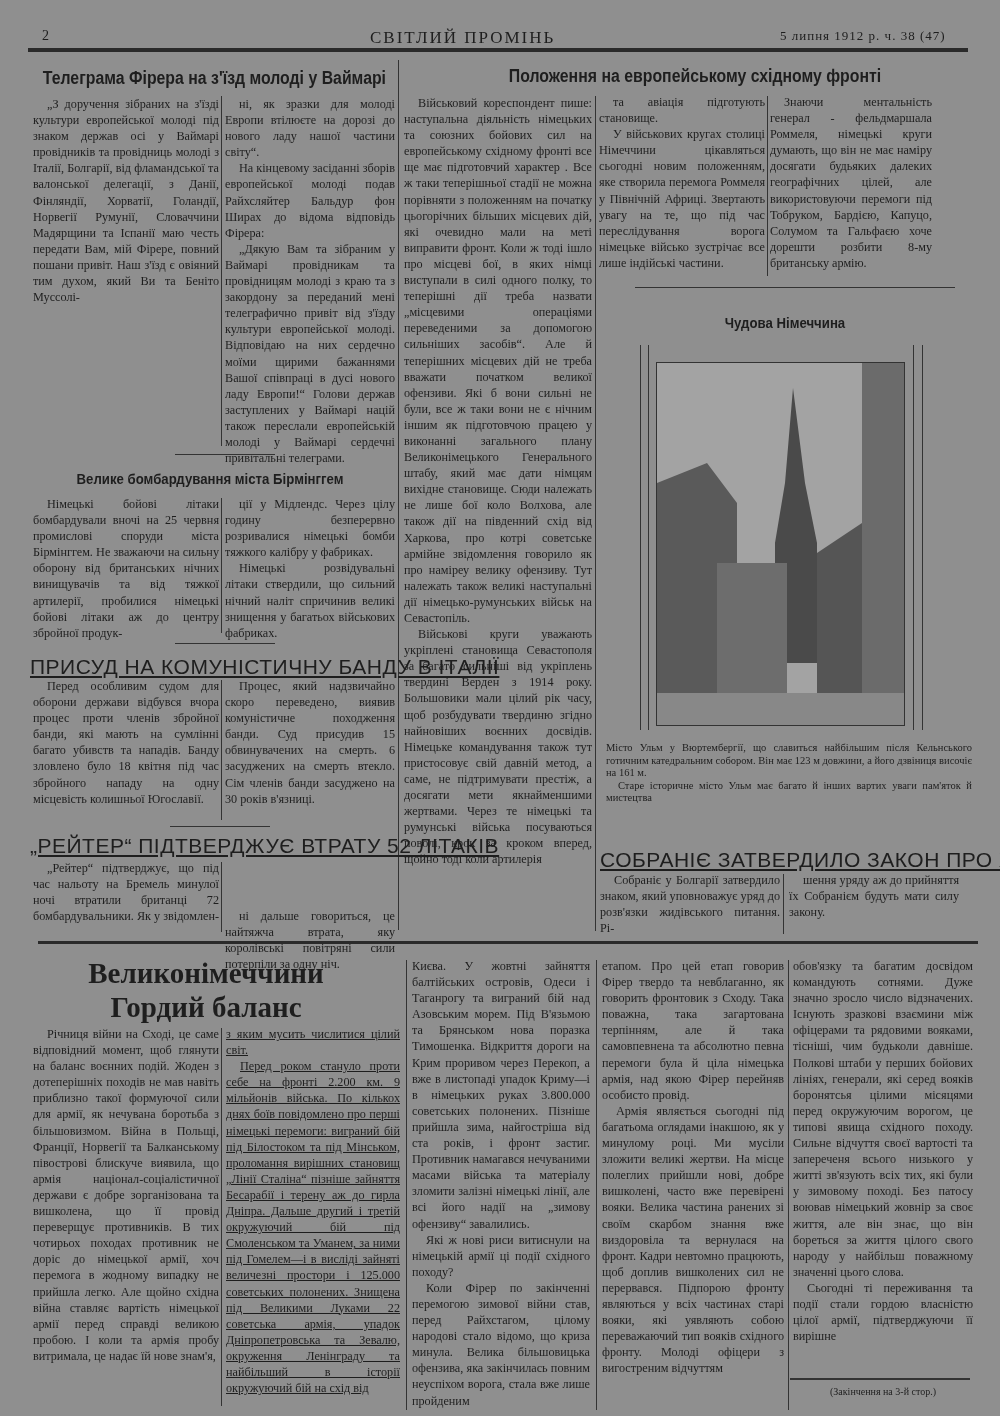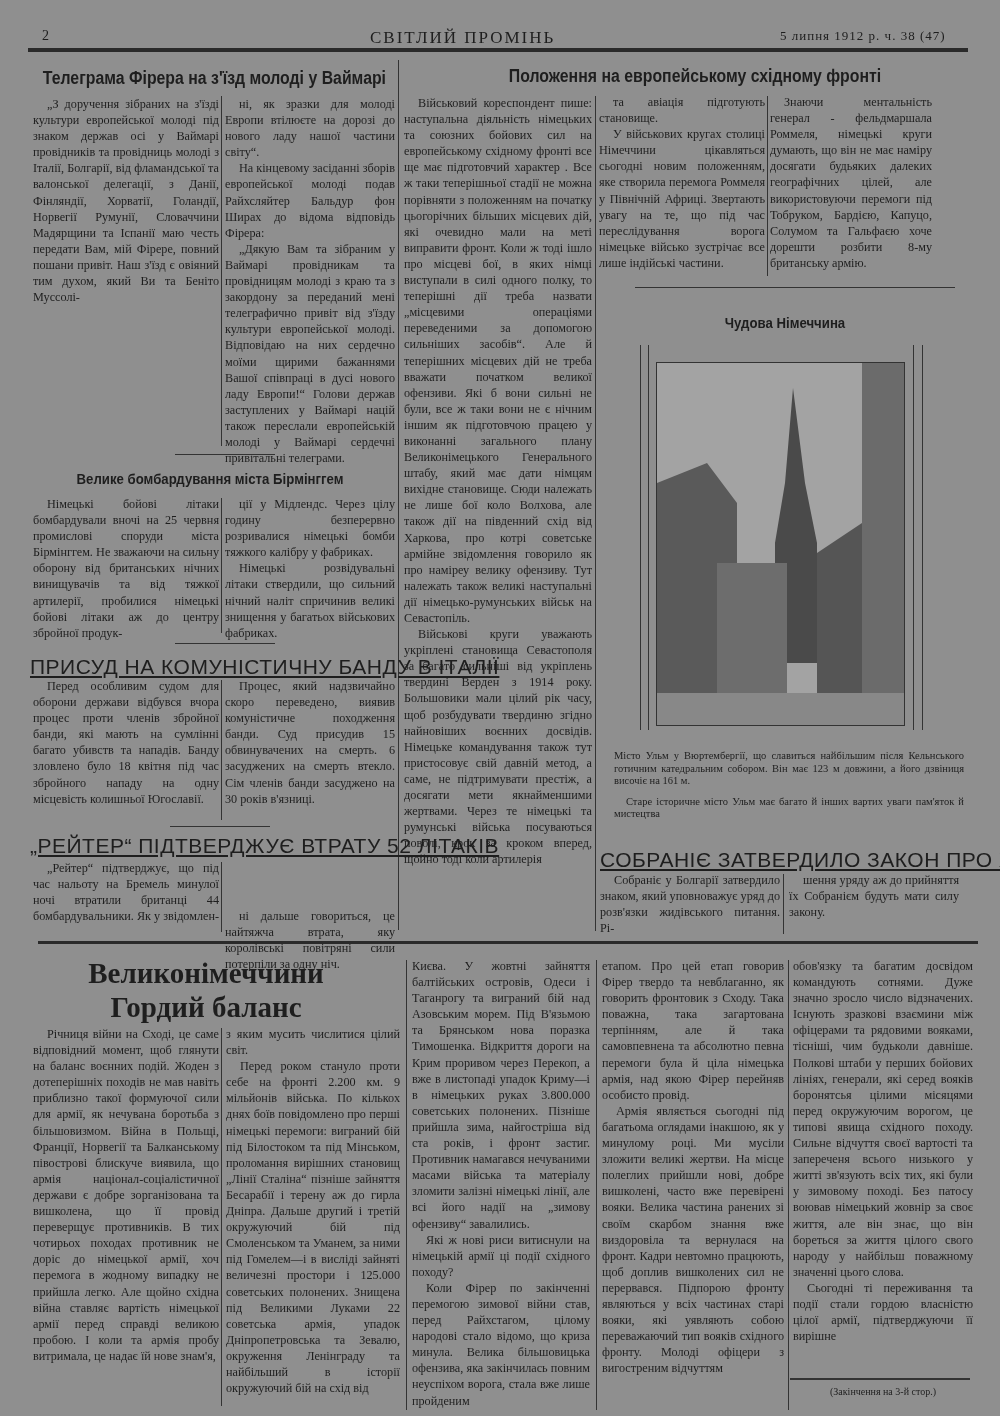--- a/index.html
+++ b/index.html
@@ -9,21 +9,21 @@
   .rule{background:#2a2a2a;height:4px;}
   .thin{background:#333;height:1px;}
   .vline{background:#333;width:1px;}
   .hl{font-family:"Liberation Sans",sans-serif;font-weight:bold;font-size:17px;text-align:center;transform:scaleX(0.88);transform-origin:center;white-space:nowrap;}
   .hl2{font-family:"Liberation Sans",sans-serif;font-size:21px;text-align:left;white-space:nowrap;letter-spacing:0.5px;text-decoration:underline;}
   .col{font-size:12.2px;line-height:16.1px;text-align:justify;}
   .col p{margin:0;text-indent:14px;}
   .big{font-family:"Liberation Serif",serif;font-weight:bold;font-size:29px;line-height:34px;text-align:center;}
   .photo{background:linear-gradient(160deg,#a9a9a9 0%,#7c7c7c 35%,#5e5e5e 60%,#9a9a9a 100%);border:1px solid #333;overflow:hidden;}
   .caption{font-size:10.5px;line-height:12.5px;text-align:justify;}
-  .caption p{margin:8px;}
+  .caption p{margin:0;}
 </style>
 </head>
 <body>
 
 <div class="abs mast" style="left:42px;">2</div>
 <div class="abs mast" style="left:370px;font-size:17px;letter-spacing:2px;">СВІТЛИЙ ПРОМІНЬ</div>
 <div class="abs mast" style="left:780px;font-size:13px;">5 липня 1912 р. ч. 38 (47)</div>
 <div class="abs rule" style="left:28px;top:48px;width:940px;"></div>
 
 <div class="abs hl" style="left:20px;top:68px;width:380px;font-size:18px;">Телеграма Фірера на з'їзд молоді у Ваймарі</div>
@@ -58,21 +58,21 @@
 </div>
 <div class="abs vline" style="left:221px;top:680px;height:140px;"></div>
 <div class="abs col" style="left:225px;top:678px;width:170px;">
   <p>Процес, який надзвичайно скоро переведено, виявив комуністичне походження банди. Суд присудив 15 обвинувачених на смерть. 6 засуджених на смерть втекло. Сім членів банди засуджено на 30 років в'язниці.</p>
 </div>
 
 <div class="abs thin" style="left:170px;top:826px;width:100px;"></div>
 
 <div class="abs hl2" style="left:30px;top:834px;width:370px;">„РЕЙТЕР“ ПІДТВЕРДЖУЄ ВТРАТУ 52 ЛІТАКІВ</div>
 <div class="abs col" style="left:33px;top:860px;width:186px;">
-  <p>„Рейтер“ підтверджує, що під час нальоту на Бремель минулої ночі втратили британці 44 бомбардувальники. Як у звідомлен-</p>
+  <p>„Рейтер“ підтверджує, що під час нальоту на Бремель минулої ночі втратили британці 72 бомбардувальники. Як у звідомлен-</p>
 </div>
 <div class="abs vline" style="left:221px;top:862px;height:70px;"></div>
 <div class="abs col" style="left:225px;top:908px;width:170px;">
   <p>ні дальше говориться, це найтяжча втрата, яку королівські повітряні сили потерпіли за одну ніч.</p>
 </div>
 
 <div class="abs hl" style="left:410px;top:66px;width:570px;font-size:18px;">Положення на европейському східному фронті</div>
 <div class="abs col" style="left:404px;top:95px;width:188px;">
   <p>Військовий кореспондент пише: наступальна діяльність німецьких та союзних бойових сил на европейському східному фронті все ще має підготовчий характер . Все ж таки теперішньої стадії не можна порівняти з положенням на початку цьогорічних більших місцевих дій, які очевидно мали на меті виправити фронт. Коли ж тоді ішло про місцеві бої, в яких німці виступали в силі одного полку, то теперішні дії треба назвати „місцевими операціями переведеними за допомогою сильніших засобів“. Але й теперішних місцевих дій не треба вважати початком великої офензиви. Які б вони сильні не були, все ж таки вони не є нічним іншим як підготовчою працею у виконанні загального плану Великонімецького Генерального штабу, який має дати німцям вихідне становище. Сюди належать не лише бої коло Волхова, але також дії на південний схід від Харкова, про котрі советське армійне звідомлення говорило як про наміреу велику офензиву. Тут належать також великі наступальні дії німецько-румунських військ на Севастопіль.</p>
   <p>Військові круги уважають укріплені становища Севастополя за багато сильніші від укріплень твердині Верден з 1914 року. Большовики мали цілий рік часу, щоб розбудувати твердиню згідно найновіших воєнних досвідів. Німецьке командування також тут пристосовує свій давній метод, а саме, не підтримувати престіж, а досягати мети якнайменшими жертвами. Через те німецькі та румунські війська посуваються поволі, крок за кроком вперед, щойно тоді коли артилерія</p>
@@ -122,21 +122,21 @@
 <div class="abs rule" style="left:38px;top:941px;width:940px;height:3px;"></div>
 
 <div class="abs big" style="left:36px;top:956px;width:340px;">
   <div>Великонімеччини</div>
   <div>Гордий баланс</div>
 </div>
 <div class="abs col" style="left:33px;top:1026px;width:186px;">
   <p>Річниця війни на Сході, це саме відповідний момент, щоб глянути на баланс воєнних подій. Жоден з дотеперішніх походів не мав навіть приблизно такої формуючої сили для армії, як нечувана боротьба з більшовизмом. Війна в Польщі, Франції, Норвегії та Балканському півострові блискуче виявила, що армія націонал-соціалістичної держави є добре зорганізована та вишколена, що її провід переверщує противників. В тих чотирьох походах противник не доріс до німецької армії, хоч перемога в жодному випадку не прийшла легко. Але щойно східна війна ставляє вартість німецької армії перед справді великою пробою. І коли та армія пробу витримала, це надає їй нове знам'я,</p>
 </div>
 <div class="abs vline" style="left:221px;top:1028px;height:378px;"></div>
-<div class="abs col" style="left:226px;top:1026px;width:174px;">
+<div class="abs col" style="left:226px;top:1026px;width:174px;text-decoration:underline;">
   <p style="text-indent:0;">з яким мусить числитися цілий світ.</p>
   <p>Перед роком стануло проти себе на фронті 2.200 км. 9 мільйонів війська. По кількох днях боїв повідомлено про перші німецькі перемоги: виграний бій під Білостоком та під Мінськом, проломання вирішних становищ „Лінії Сталіна“ пізніше зайняття Бесарабії і терену аж до гирла Дніпра. Дальше другий і третій окружуючий бій під Смоленськом та Уманем, за ними під Гомелем—і в висліді зайняті величезні простори і 125.000 советських полонених. Знищена під Великими Луками 22 советська армія, упадок Дніпропетровська та Зевалю, окруження Ленінграду та найбільший в історії окружуючий бій на схід від</p>
 </div>
 <div class="abs vline" style="left:406px;top:960px;height:450px;"></div>
 <div class="abs col" style="left:412px;top:958px;width:178px;">
   <p style="text-indent:0;">Києва. У жовтні зайняття балтійських островів, Одеси і Таганрогу та виграний бій над Азовським морем. Під В'язьмою та Брянськом нова поразка Тимошенка. Відкриття дороги на Крим проривом через Перекоп, а вже в листопаді упадок Криму—і в німецьких руках 3.800.000 советських полонених. Пізніше прийшла зима, найгостріша від ста років, і фронт застиг. Противник намагався нечуваними масами війська та матеріалу зломити залізні німецькі лінії, але всі його надії на „зимову офензиву“ завалились.</p>
   <p>Які ж нові риси витиснули на німецькій армії ці події східного походу?</p>
   <p>Коли Фірер по закінченні перемогою зимової війни став, перед Райхстагом, цілому народові стало відомо, що криза минула. Велика більшовицька офензива, яка закінчилась повним неуспіхом ворога, стала вже лише пройденим</p>
 </div>
 <div class="abs vline" style="left:596px;top:960px;height:450px;"></div>

